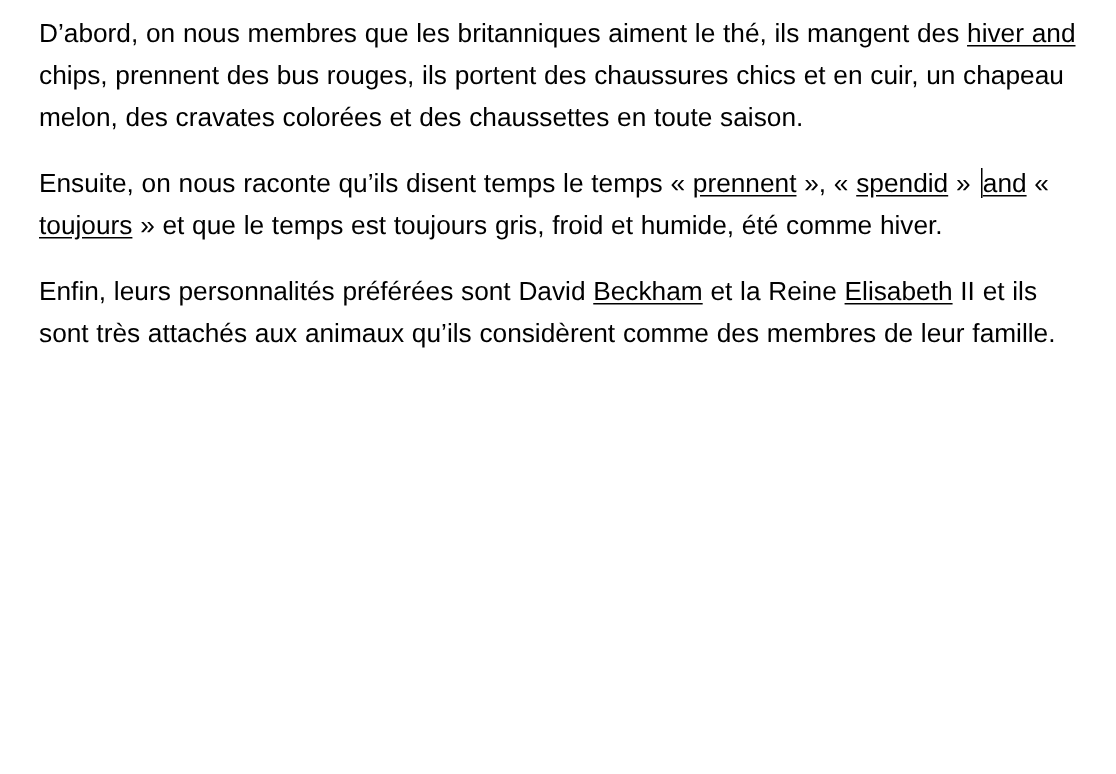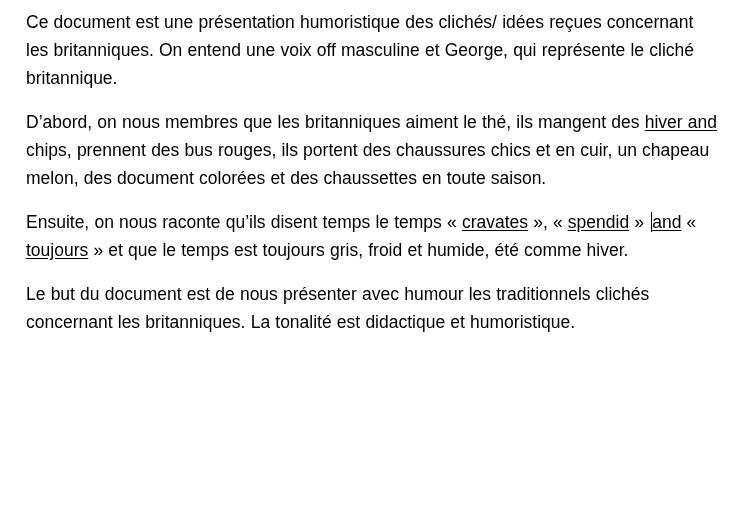--- a/index.html
+++ b/index.html
@@ -43,30 +43,27 @@
     background: #000;
     vertical-align: -4px;
     margin-left: 2px;
   }
 </style>
 </head>
 <body>
 
 <div class="page">
 
+
   <p class="para">
-    <span>Ce document est une présentation humoristique des clichés/ idées reçues concernant les britanniques. On entend une voix off masculine et George, qui représente le cliché britannique.</span>
+    <span>D’abord, on nous membres que les britanniques aiment le thé, ils mangent des </span><span class="u">hiver and</span><span> chips, prennent des bus rouges, ils portent des chaussures chics et en cuir, un chapeau melon, des cravates colorées et des chaussettes en toute saison.</span>
   </p>
 
   <p class="para">
-    <span>D’abord, on nous membres que les britanniques aiment le thé, ils mangent des </span><span class="u">hiver and</span><span> chips, prennent des bus rouges, ils portent des chaussures chics et en cuir, un chapeau melon, des document colorées et des chaussettes en toute saison.</span>
+    <span>Ensuite, on nous raconte qu’ils disent temps le temps « </span><span class="u">prennent</span><span> », « </span><span class="u">spendid</span><span> » </span><span class="caret"></span><span class="u">and</span><span> « </span><span class="u">toujours</span><span> » et que le temps est toujours gris, froid et humide, été comme hiver.</span>
   </p>
 
   <p class="para">
-    <span>Ensuite, on nous raconte qu’ils disent temps le temps « </span><span class="u">cravates</span><span> », « </span><span class="u">spendid</span><span> » </span><span class="caret"></span><span class="u">and</span><span> « </span><span class="u">toujours</span><span> » et que le temps est toujours gris, froid et humide, été comme hiver.</span>
+    <span>Enfin, leurs personnalités préférées sont David </span><span class="u">Beckham</span><span> et la Reine </span><span class="u">Elisabeth</span><span> II et ils sont très attachés aux animaux qu’ils considèrent comme des membres de leur famille.</span>
   </p>
 
-
-  <p class="para last">
-    <span>Le but du document est de nous présenter avec humour les traditionnels clichés concernant les britanniques. La tonalité est didactique et humoristique.</span>
-  </p>
 
 </div>
 
 </body></html>

